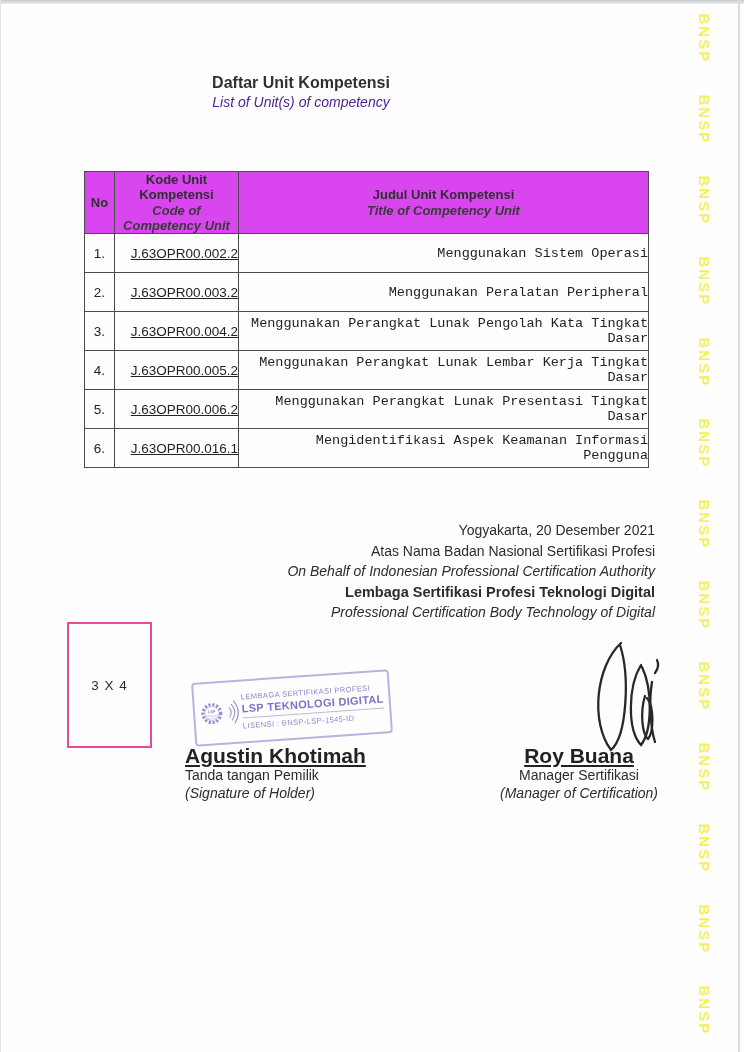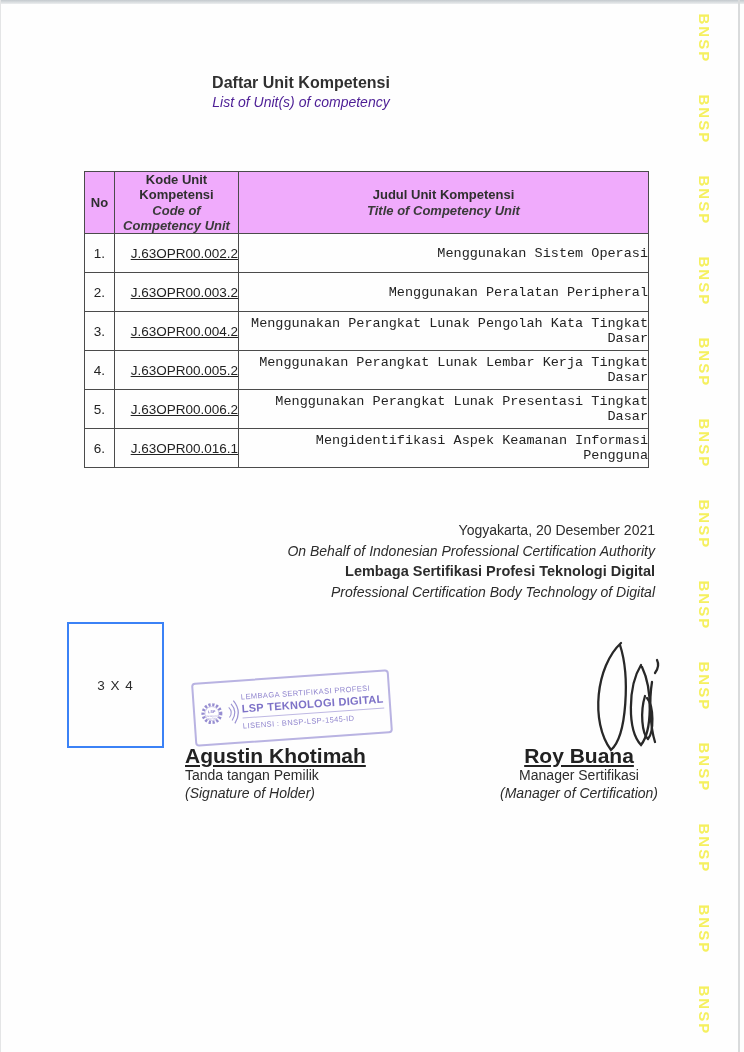--- a/index.html
+++ b/index.html
@@ -49,41 +49,41 @@
   table.units {
     position: absolute; top: 171px; left: 84px; width: 564px;
     border-collapse: collapse; table-layout: fixed;
   }
   table.units th, table.units td {
     border: 1px solid #4b4b4b;
   }
   table.units col.c-no { width: 30px; }
   table.units col.c-code { width: 124px; }
   table.units col.c-title { width: 410px; }
-  table.units thead th { height: 42px; vertical-align: middle; background: #f0abfc; }
+  table.units thead th { height: 42px; vertical-align: middle; background: #d946ef; }
   .h-id { font-size: 13px; font-weight: bold; color: #2f2f2f; text-align: center; }
   .h-en { font-size: 13px; font-weight: bold; font-style: italic; color: #3a3a3a; text-align: center; margin-top: 1px; }
   table.units tbody td { height: 39px; font-size: 13.5px; color: #232323; vertical-align: middle; }
   td.cell-no { text-align: center; }
   td.cell-code { text-align: right; text-decoration: underline; }
   td.cell-title { text-align: right; padding-left: 4px; font-family: Liberation Mono, monospace; }
 
   
   .sign-block {
     position: absolute; top: 520px; right: 89px;
     text-align: right; font-size: 14px; line-height: 20.5px; color: #2c2c2c;
     width: 420px;
   }
   .sign-block .italic { font-style: italic; }
   .sign-block .bold { font-weight: bold; font-size: 14.5px; }
 
   
   .photo-box {
-    position: absolute; left: 67px; top: 622px; width: 97px; height: 126px;
-    border: 2px solid #3b82f6; background: #fefefe;
+    position: absolute; left: 67px; top: 622px; width: 85px; height: 126px;
+    border: 2px solid #ec4899; background: #fefefe;
     display: flex; align-items: center; justify-content: center;
   }
   .photo-box span { font-size: 13.5px; color: #2c2c2c; letter-spacing: 1px; }
 
   
   .stamp {
     position: absolute; left: 193px; top: 676px; width: 198px; height: 64px;
     border: 2px solid rgba(128, 116, 202, 0.55);
     border-radius: 4px;
     transform: rotate(-4deg);
@@ -185,20 +185,21 @@
         <tr>
           <td class="cell-no">6.</td>
           <td class="cell-code">J.63OPR00.016.1</td>
           <td class="cell-title">Mengidentifikasi Aspek Keamanan Informasi Pengguna</td>
         </tr>
       </tbody>
   </table>
 
   <div class="sign-block">
     <div>Yogyakarta, 20 Desember 2021</div>
+    <div>Atas Nama Badan Nasional Sertifikasi Profesi</div>
     <div class="italic">On Behalf of Indonesian Professional Certification Authority</div>
     <div class="bold">Lembaga Sertifikasi Profesi Teknologi Digital</div>
     <div class="italic">Professional Certification Body Technology of Digital</div>
   </div>
 
   <div class="photo-box">
     <span>3 X 4</span>
   </div>
 
   <div class="stamp">

